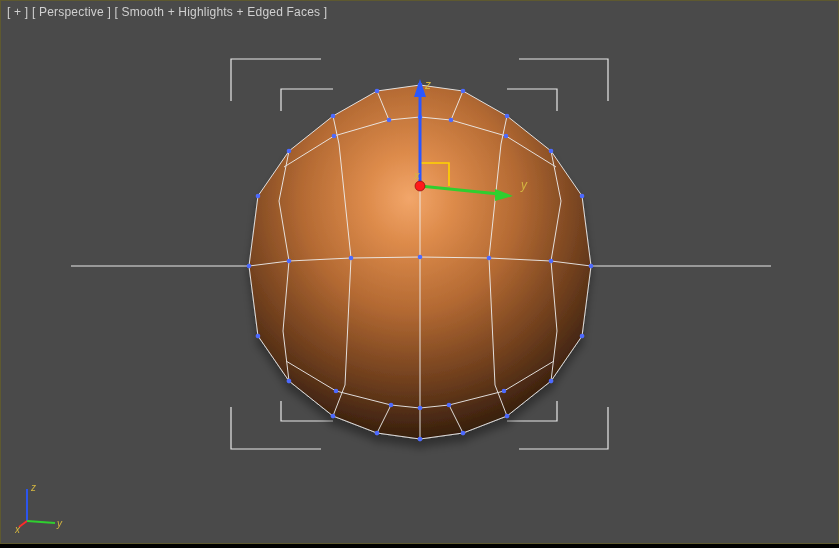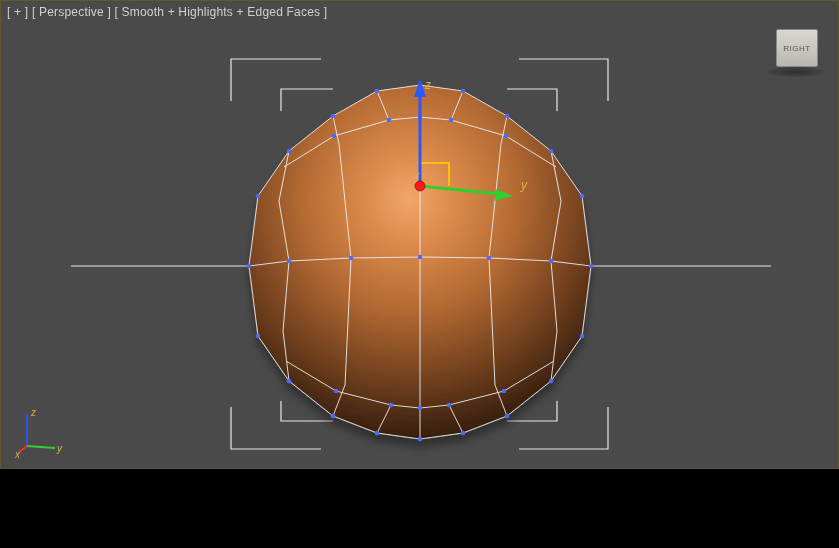--- a/index.html
+++ b/index.html
@@ -7,21 +7,21 @@
     padding: 0;
     width: 839px;
     height: 548px;
     background: #000;
     font-family: Arial, Helvetica, sans-serif;
     overflow: hidden;
   }
   .viewport {
     position: relative;
     width: 839px;
-    height: 469px;
+    height: 544px;
     background: #4a4a4a;
     box-sizing: border-box;
     border: 1px solid #5e592f;
   }
   .viewport-label {
     position: absolute;
     top: 4px;
     left: 6px;
     color: #d0d0d0;
     font-size: 12px;
@@ -76,26 +76,20 @@
     height: 52px;
   }
 </style>
 </head>
 <body>
 
 <div class="viewport">
 
   <div class="viewport-label"><span>[ + ]</span> <span>[ Perspective ]</span> <span>[ Smooth + Highlights + Edged Faces ]</span></div>
 
-  <div class="viewcube">
-    <div class="shadow"></div>
-    <div class="face">
-      <span>RIGHT</span>
-    </div>
-  </div>
 
   <svg class="main-svg" viewBox="0 0 839 548">
     <defs>
       <radialGradient id="ballGrad" cx="47%" cy="32%" r="70%">
         <stop offset="0%" stop-color="#f2a66a"></stop>
         <stop offset="18%" stop-color="#dd8b4b"></stop>
         <stop offset="45%" stop-color="#b46a33"></stop>
         <stop offset="75%" stop-color="#6e3e1d"></stop>
         <stop offset="100%" stop-color="#2f1a0b"></stop>
       </radialGradient>

